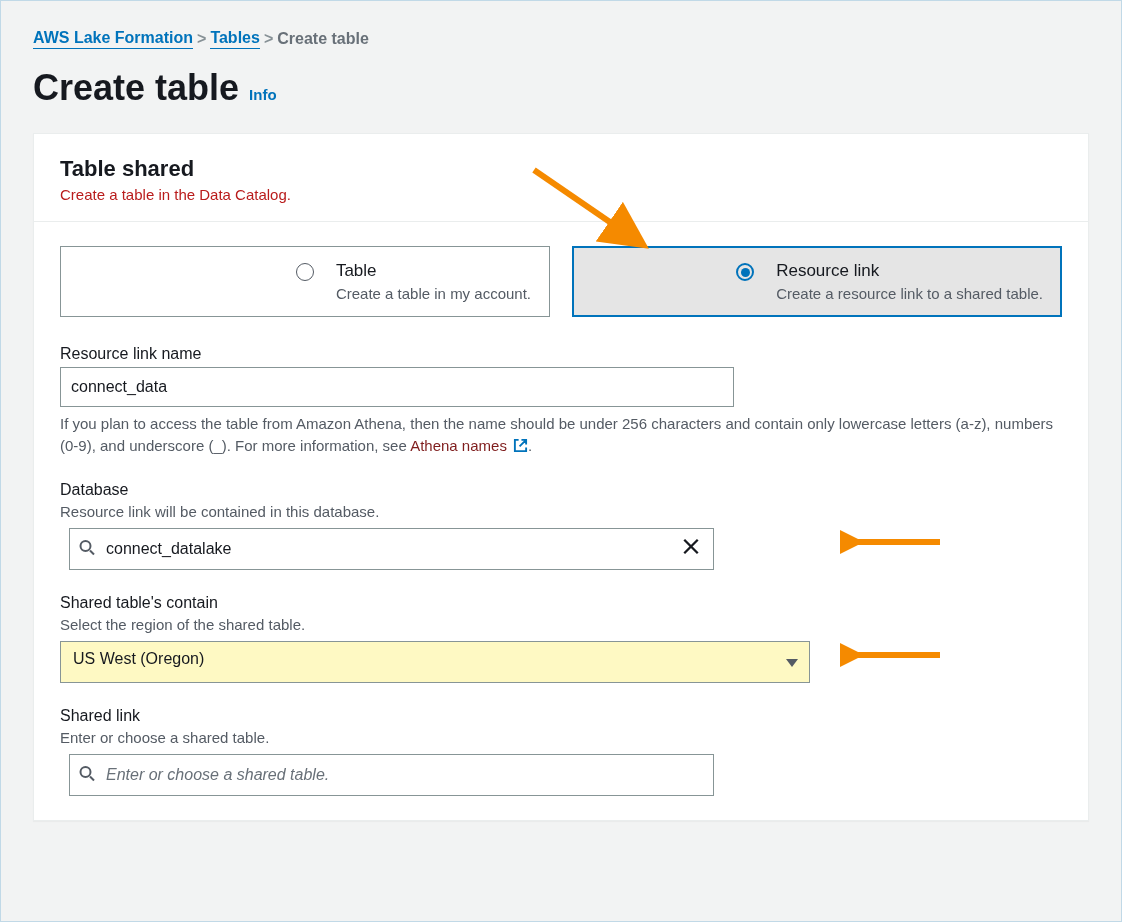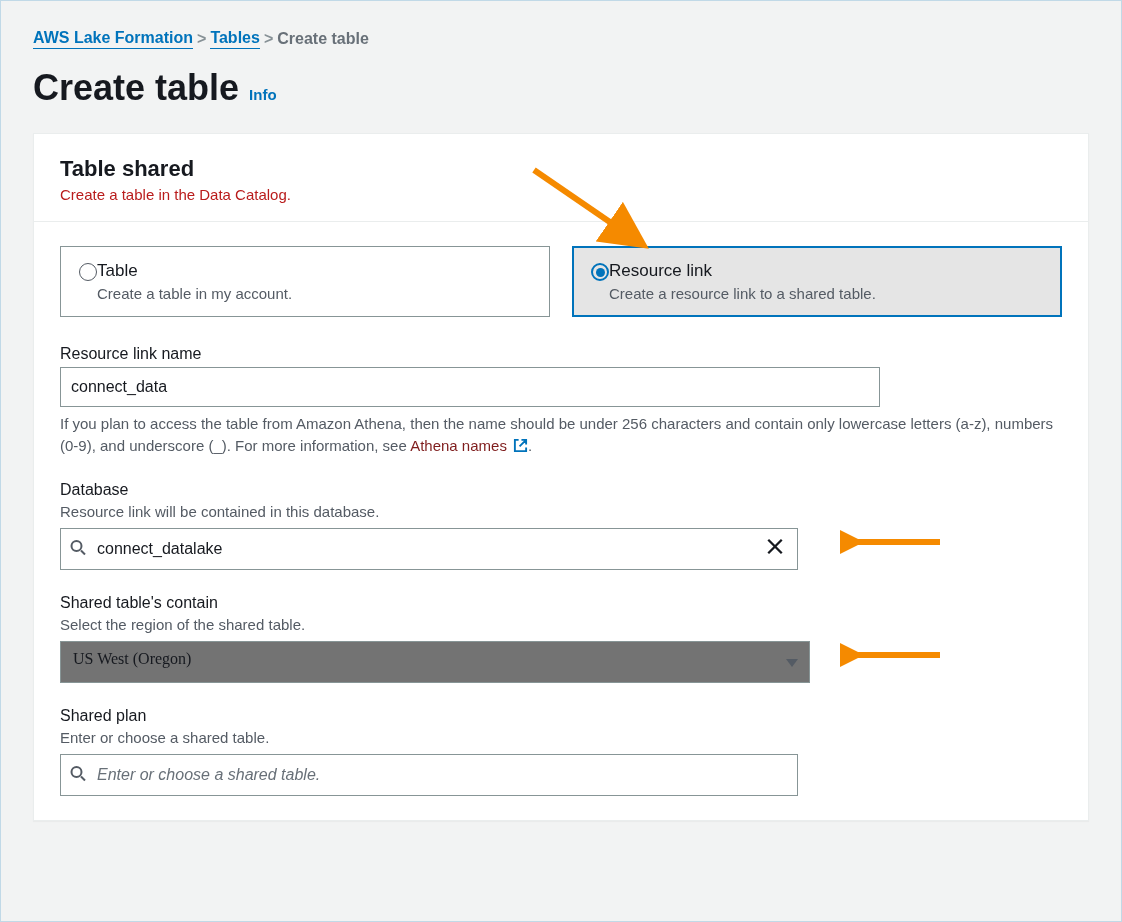--- a/index.html
+++ b/index.html
@@ -82,24 +82,25 @@
   .radio-row {
     display: flex;
     gap: 22px;
     margin-bottom: 28px;
   }
   .radio-card {
     flex: 1;
     border: 1px solid #879596;
     padding: 14px 18px;
     display: flex;
-    gap: 0;
+    gap: 22px;
     align-items: flex-start;
     cursor: pointer;
     background: #fff;
+    justify-content: flex-end;
   }
   .radio-card.selected {
     border: 2px solid #0073bb;
     background: #e5e5e5;
     padding: 13px 17px;
   }
   .radio-outer {
     width: 18px; height: 18px;
     border: 1px solid #545b64;
     border-radius: 50%;
@@ -142,34 +143,35 @@
     color: #545b64;
     font-size: 15px;
     margin-top: 6px;
     line-height: 1.45;
   }
   .field-help a {
     color: #7f1d1d;
     text-decoration: none;
   }
   .input, .select, .search-input {
-    width: 820px;
+    width: 674px;
     max-width: 100%;
     border: 1px solid #879596;
     font-size: 16px;
     font-family: inherit;
     color: #16191f;
   }
   .input {
     padding: 8px 10px;
     height: 40px;
   }
   .search-wrap {
     position: relative;
-    width: 738px;
+    width: 645px;
+    margin-left: 9px;
   }
   .search-wrap .search-icon {
     position: absolute;
     left: 10px;
     top: 50%;
     transform: translateY(-50%);
     color: #545b64;
   }
   .search-wrap .clear-btn {
     position: absolute;
@@ -193,24 +195,23 @@
     color: #687078;
   }
   .select-wrap {
     position: relative;
     width: 750px;
   }
   .select {
     padding: 8px 36px 8px 12px;
     height: 42px;
     width: 100%;
-    background: #737373;
+    background: #fef9c3;
     appearance: none;
     cursor: pointer;
-    font-family: Liberation Serif, serif;
   }
   .select-wrap .caret {
     position: absolute;
     right: 12px;
     top: 50%;
     transform: translateY(-50%);
     pointer-events: none;
   }
   .ext-icon {
     width: 15px; height: 15px;
@@ -336,21 +337,21 @@
                 <marker id="ah3" markerWidth="8" markerHeight="8" refX="2" refY="4" orient="auto">
                   <polygon points="8 0, 0 4, 8 8" fill="#f58a00"></polygon>
                 </marker>
               </defs>
             <line x1="100" y1="15" x2="12" y2="15" stroke="#f58a00" stroke-width="6" marker-end="url(#ah3)"></line>
           </svg>
         </div>
       </div>
 
       <div class="field" style="margin-bottom:0;">
-        <div class="field-label">Shared plan</div>
+        <div class="field-label">Shared link</div>
         <div class="field-hint">Enter or choose a shared table.</div>
         <div class="search-wrap">
           <span class="search-icon">
             <svg width="16" height="16" viewBox="0 0 16 16">
                 <circle cx="6.5" cy="6.5" r="5" fill="none" stroke="#545b64" stroke-width="2"></circle>
                 <line x1="11" y1="11" x2="15" y2="15" stroke="#545b64" stroke-width="2"></line>
               </svg>
           </span>
           <input class="search-input" type="text" placeholder="Enter or choose a shared table." style="">
         </div>

